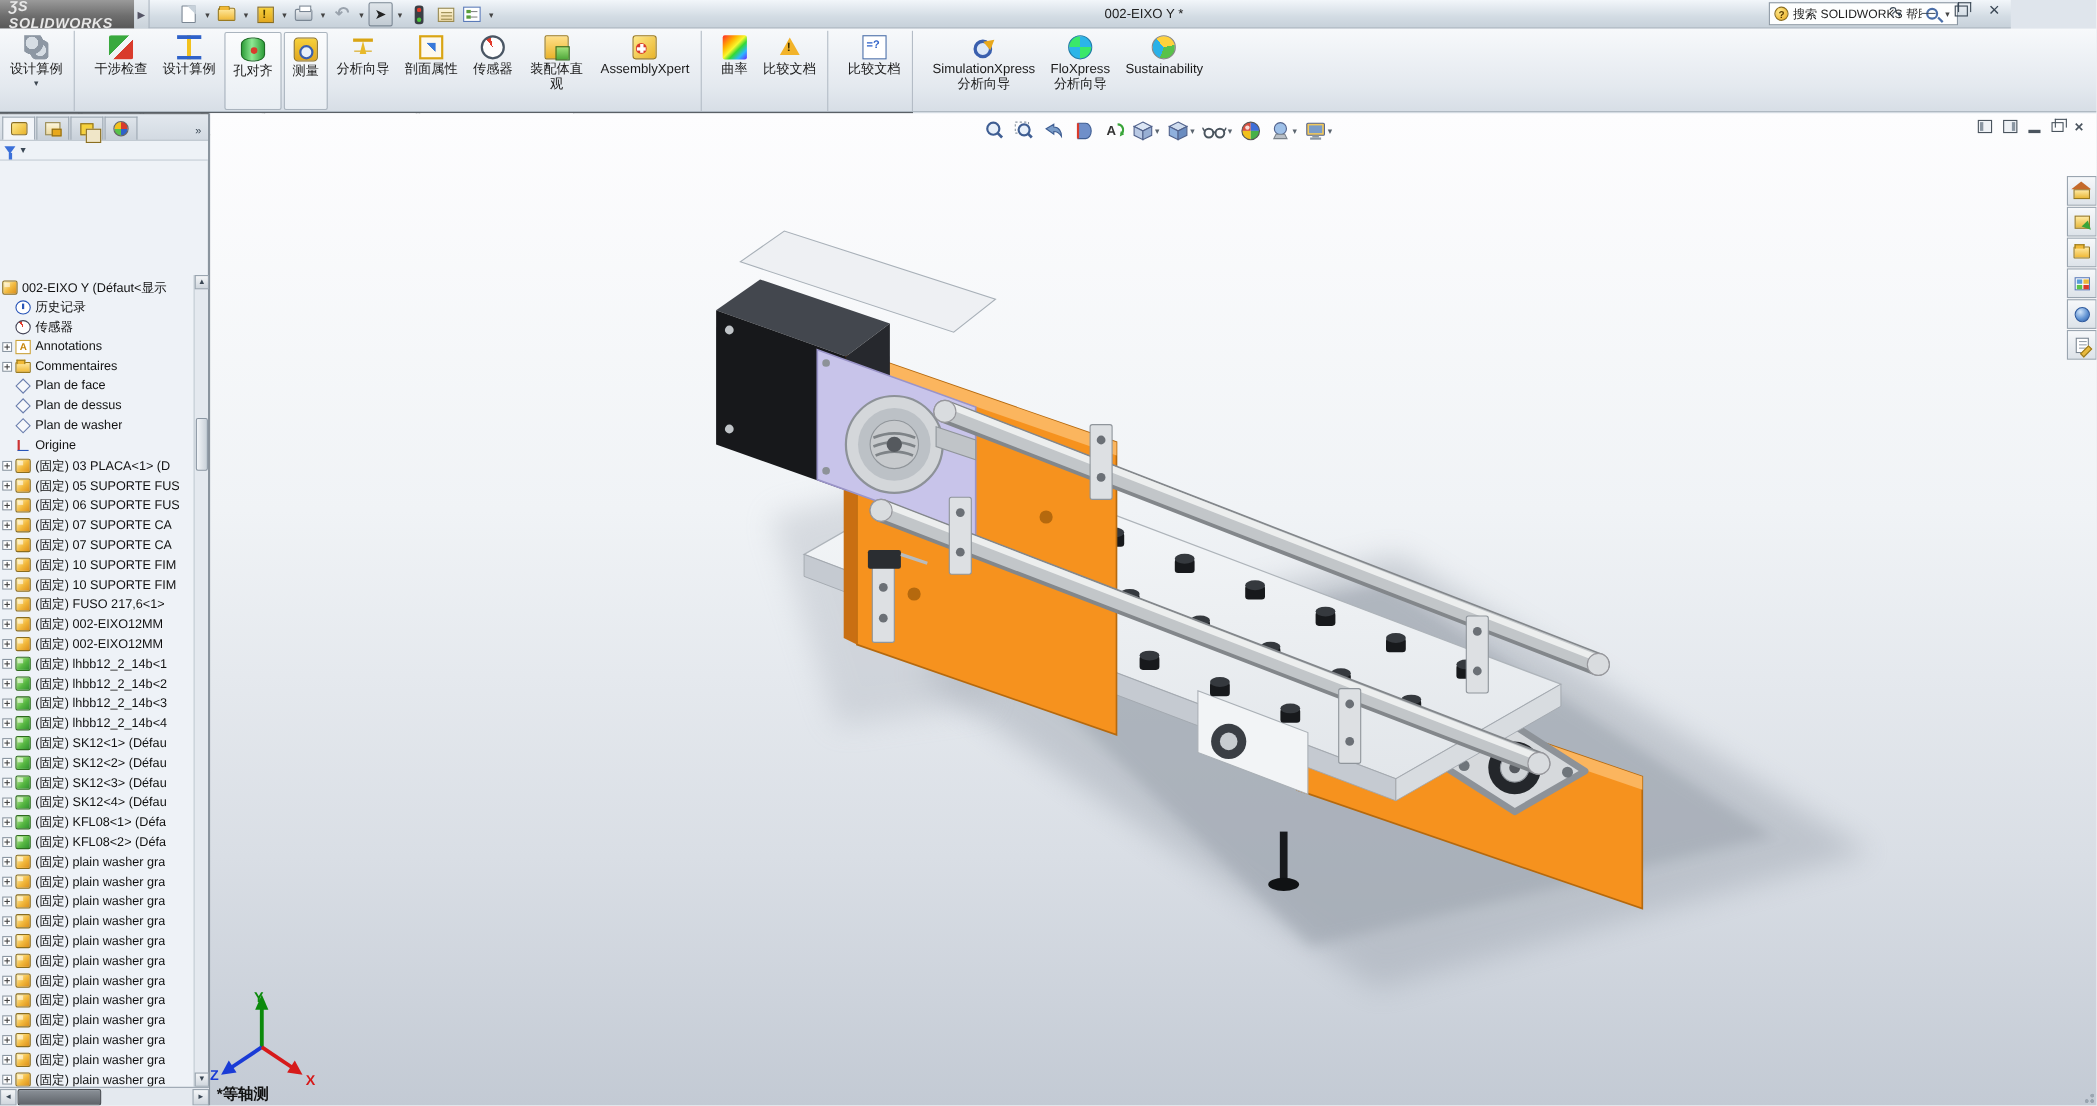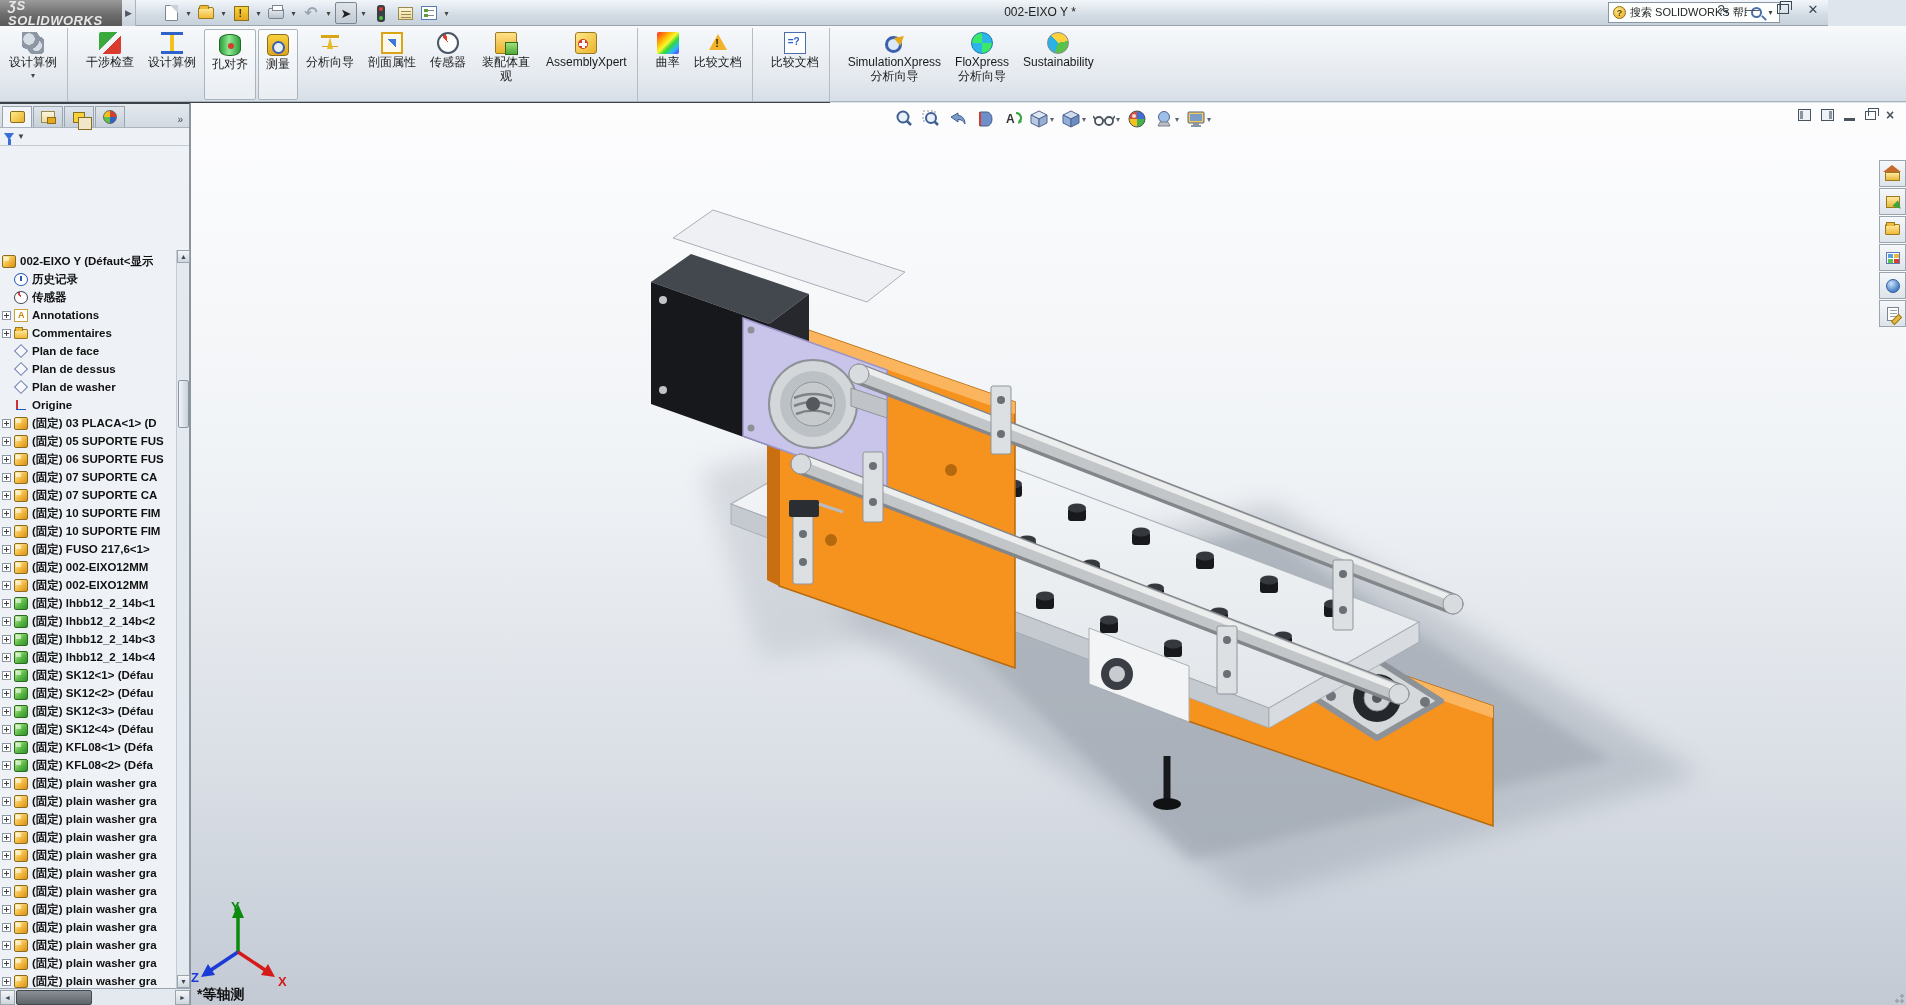--- a/index.html
+++ b/index.html
@@ -184,21 +184,21 @@
   .ti.hist::after{ content:""; position:absolute; left:5px; top:2px; width:1.5px; height:5px; background:#2855b8; }
   .ti.sens { border-radius:50%; background:conic-gradient(from 320deg,#e33b2c 0 30deg,#fff 30deg 360deg); border:1.5px solid #445; }
   .ti.ann { background:#fff; border:1px solid #caa23a; }
   .ti.ann::after{ content:"A"; position:absolute; left:3px; top:0px; font-size:9px; font-weight:bold; color:#c8860b; }
   .ti.fold { background:linear-gradient(#ffe9a0,#f0b937); border:1px solid #9a7a1f; border-radius:1px; margin-top:2px; height:10px; }
   .ti.fold::before{ content:""; position:absolute; left:0; top:-3px; width:6px; height:3px; background:#f0b937; border:1px solid #9a7a1f; border-bottom:none; }
   .ti.plane { background:transparent; }
   .ti.plane::before{ content:""; position:absolute; left:2px; top:1px; width:8px; height:8px; border:1px solid #6b7fae; transform:rotate(45deg); background:#f6f8fb; }
   .ti.orig::before{ content:""; position:absolute; left:2px; top:1px; width:1.5px; height:10px; background:#c33; }
   .ti.orig::after{ content:""; position:absolute; left:2px; top:10px; width:10px; height:1.5px; background:#2855b8; }
-  .tlabel { font-size:11.5px; color:#111; overflow:hidden;font-weight:bold; }
+  .tlabel { font-size:11.5px; color:#111; overflow:hidden; }
   #tree-root-row { font-size:11.5px; }
 
   
   #vscroll { position:absolute; right:0; top:146px; width:13px; bottom:17px; background:#e4e9ef; border-left:1px solid #c3ccd5; }
   .varrow { position:absolute; left:0; width:13px; height:13px; background:linear-gradient(#f4f6f8,#cfd6dd); border:1px solid #9aa5b0;
     font-size:7px; color:#3a4754; display:flex; align-items:center; justify-content:center; }
   #vthumb { position:absolute; left:1px; top:130px; width:11px; height:48px; background:linear-gradient(90deg,#f2f5f8,#c9d1d9); border:1px solid #8a96a2; border-radius:2px; }
   #hscroll { position:absolute; left:0; bottom:0; height:17px; width:190px; background:#e4e9ef; border-top:1px solid #9aa5b0; }
   .harrow { position:absolute; top:1px; width:15px; height:15px; background:linear-gradient(#f4f6f8,#cfd6dd); border:1px solid #9aa5b0;
     font-size:7px; color:#3a4754; display:flex; align-items:center; justify-content:center; }

